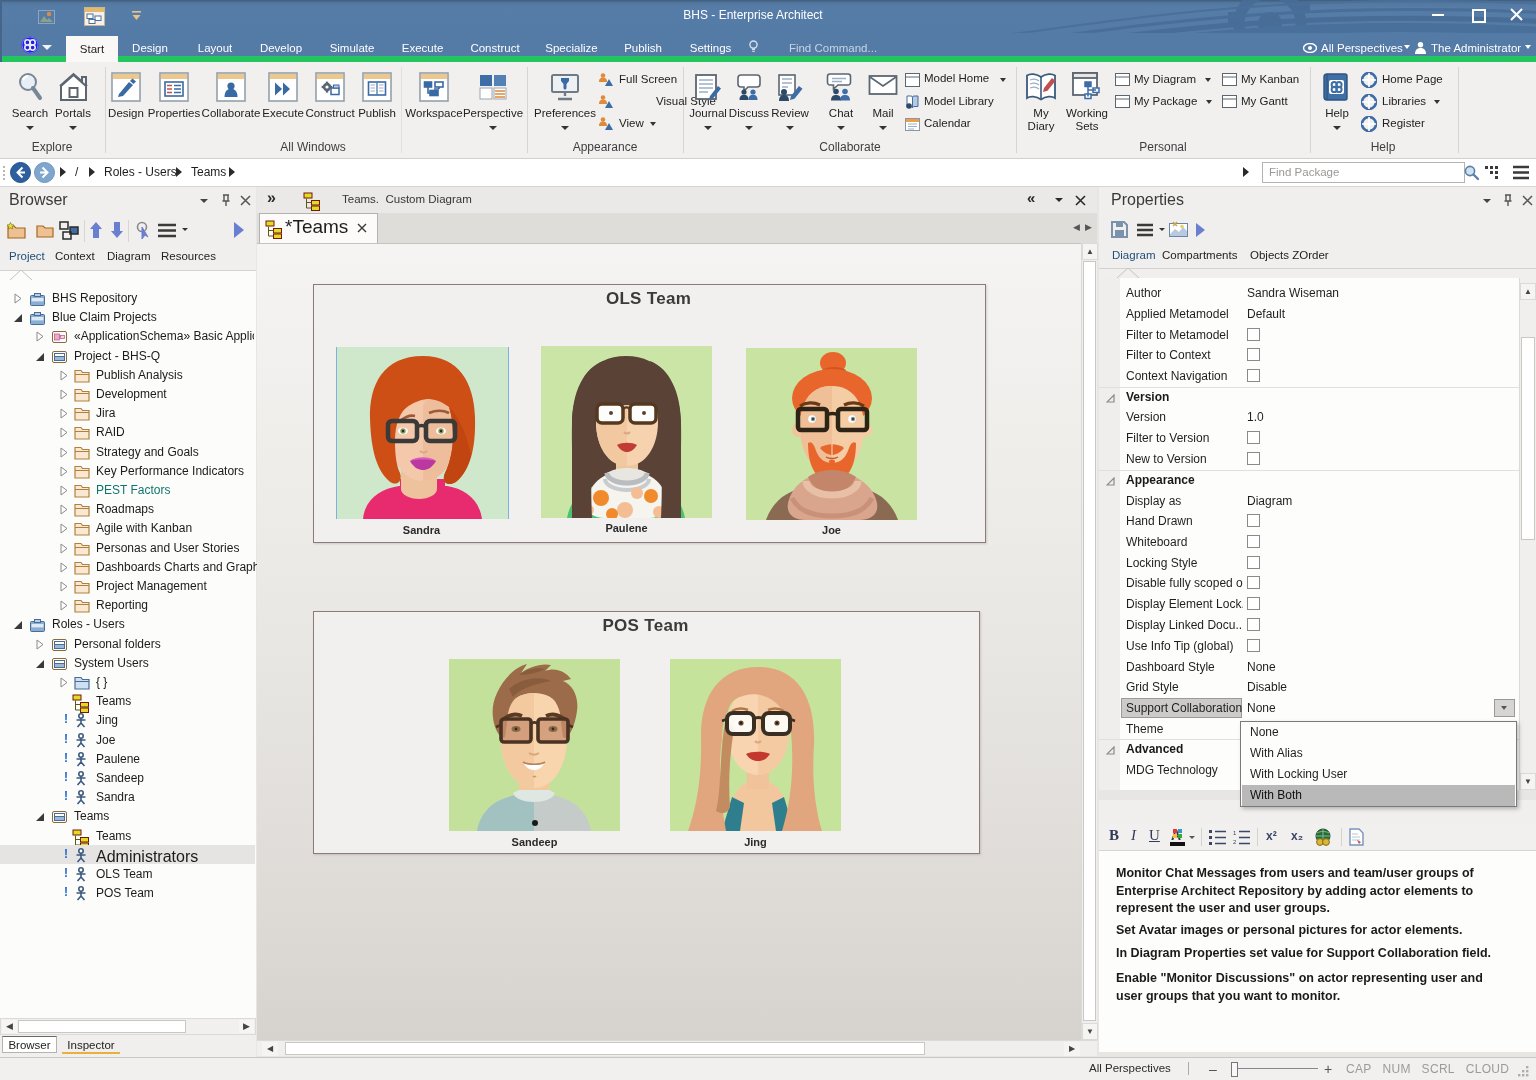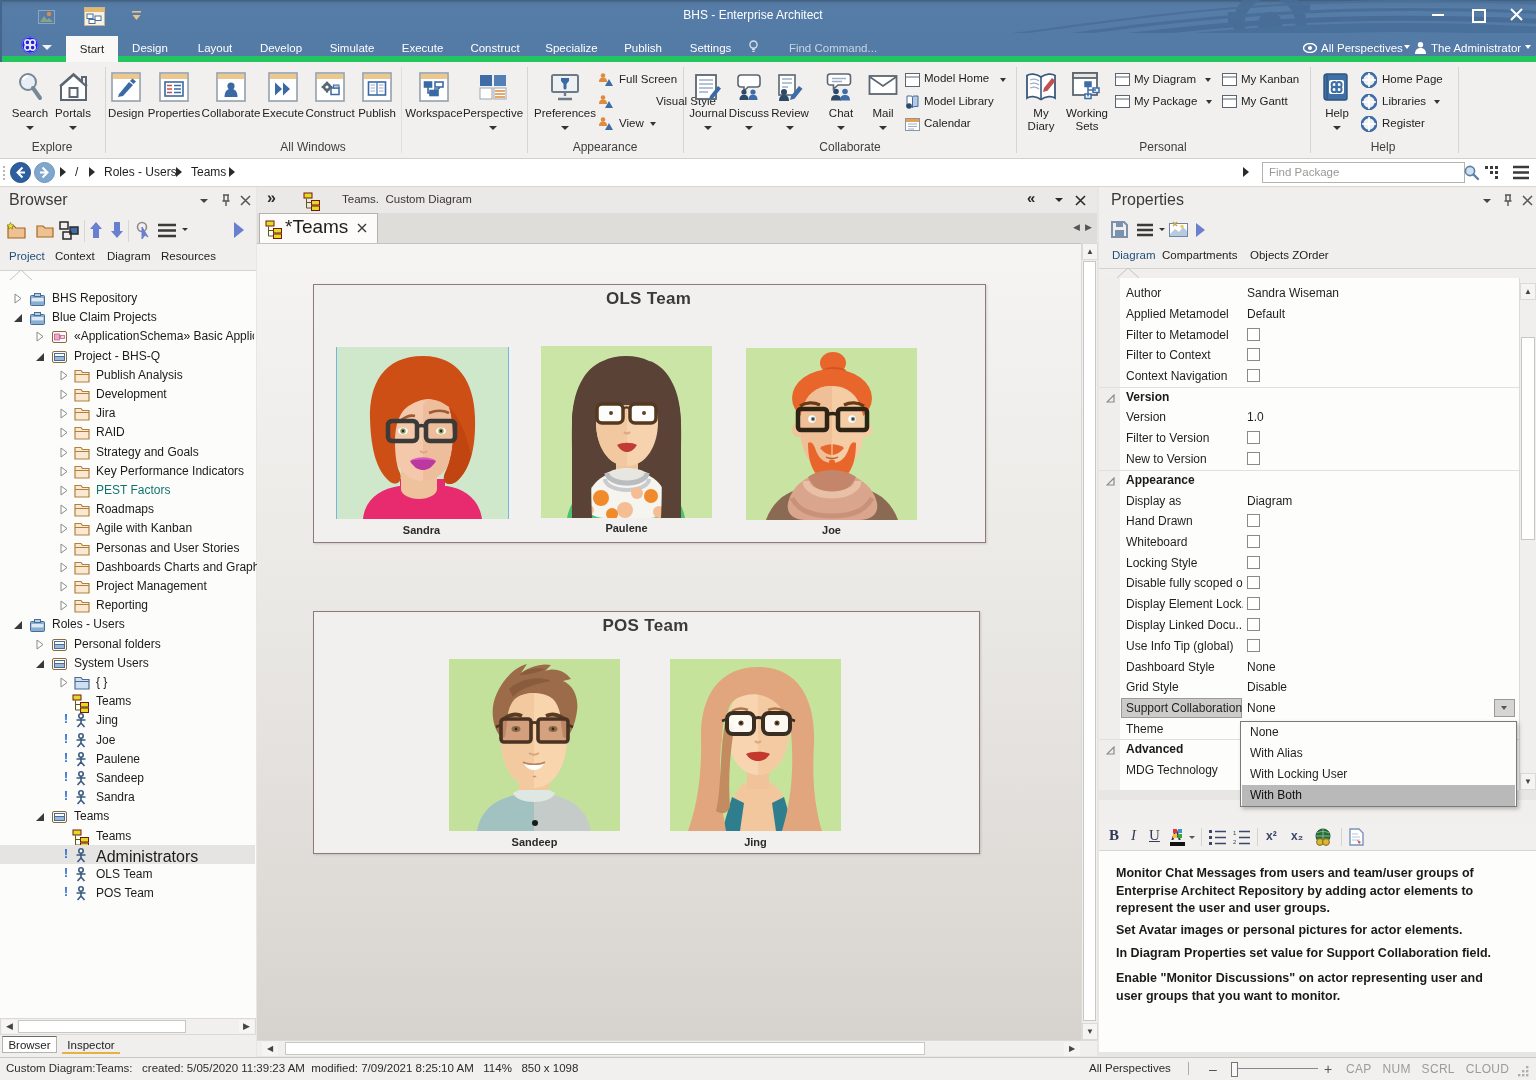--- a/index.html
+++ b/index.html
@@ -1147,21 +1147,20 @@
 
 <div class="abs" style="left:141px;top:534px;width:277px;height:86px;background:#fdfdfc;border:1px solid #7a7a7a;box-sizing:border-box;box-shadow:2px 2px 4px rgba(0,0,0,0.25);z-index:30;">
   <div class="abs" style="left:9px;top:3px;font-size:12px;color:#1f1f1f;">None</div>
   <div class="abs" style="left:9px;top:24px;font-size:12px;color:#1f1f1f;">With Alias</div>
   <div class="abs" style="left:9px;top:45px;font-size:12px;color:#1f1f1f;">With Locking User</div>
   <div class="abs" style="left:1px;top:63px;width:273px;height:21px;background:#b9b9b9;"></div>
   <div class="abs" style="left:9px;top:66px;font-size:12px;color:#111;">With Both</div>
 </div>
 </div>
 <div id="statusbar">
-  <div class="abs" style="left:6px;top:4px;font-size:11.5px;color:#2a2a2a;white-space:nowrap;">Custom Diagram:Teams:&nbsp;&nbsp; created: 5/05/2020 11:39:23 AM&nbsp;&nbsp;modified: 7/09/2021 8:25:10 AM&nbsp;&nbsp;&nbsp;114%&nbsp;&nbsp;&nbsp;850 x 1098</div>
   <div class="abs" style="left:1089px;top:4px;font-size:11.5px;color:#2a2a2a;">All Perspectives</div>
   <div class="abs" style="left:1188px;top:4px;width:1px;height:13px;background:#adabab;"></div>
   <div class="abs" style="left:1209px;top:3px;font-size:14px;color:#555;">–</div>
   <div class="abs" style="left:1231px;top:4px;width:5px;height:13px;border:1px solid #777;background:#f8f8f8;"></div>
   <div class="abs" style="left:1238px;top:10px;width:80px;height:1px;background:#888;"></div>
   <div class="abs" style="left:1324px;top:3px;font-size:14px;color:#555;">+</div>
   <div class="abs gray" style="left:1346px;top:4px;font-size:12px;letter-spacing:0.3px;">CAP&nbsp;&nbsp;&nbsp;NUM&nbsp;&nbsp;&nbsp;SCRL&nbsp;&nbsp;&nbsp;CLOUD</div>
   <svg class="abs" style="left:1518px;top:8px" width="11" height="11" viewBox="0 0 11 11">
     <g fill="#b0aeac">
           <rect x="8" y="0" width="2.4" height="2.4"></rect>

